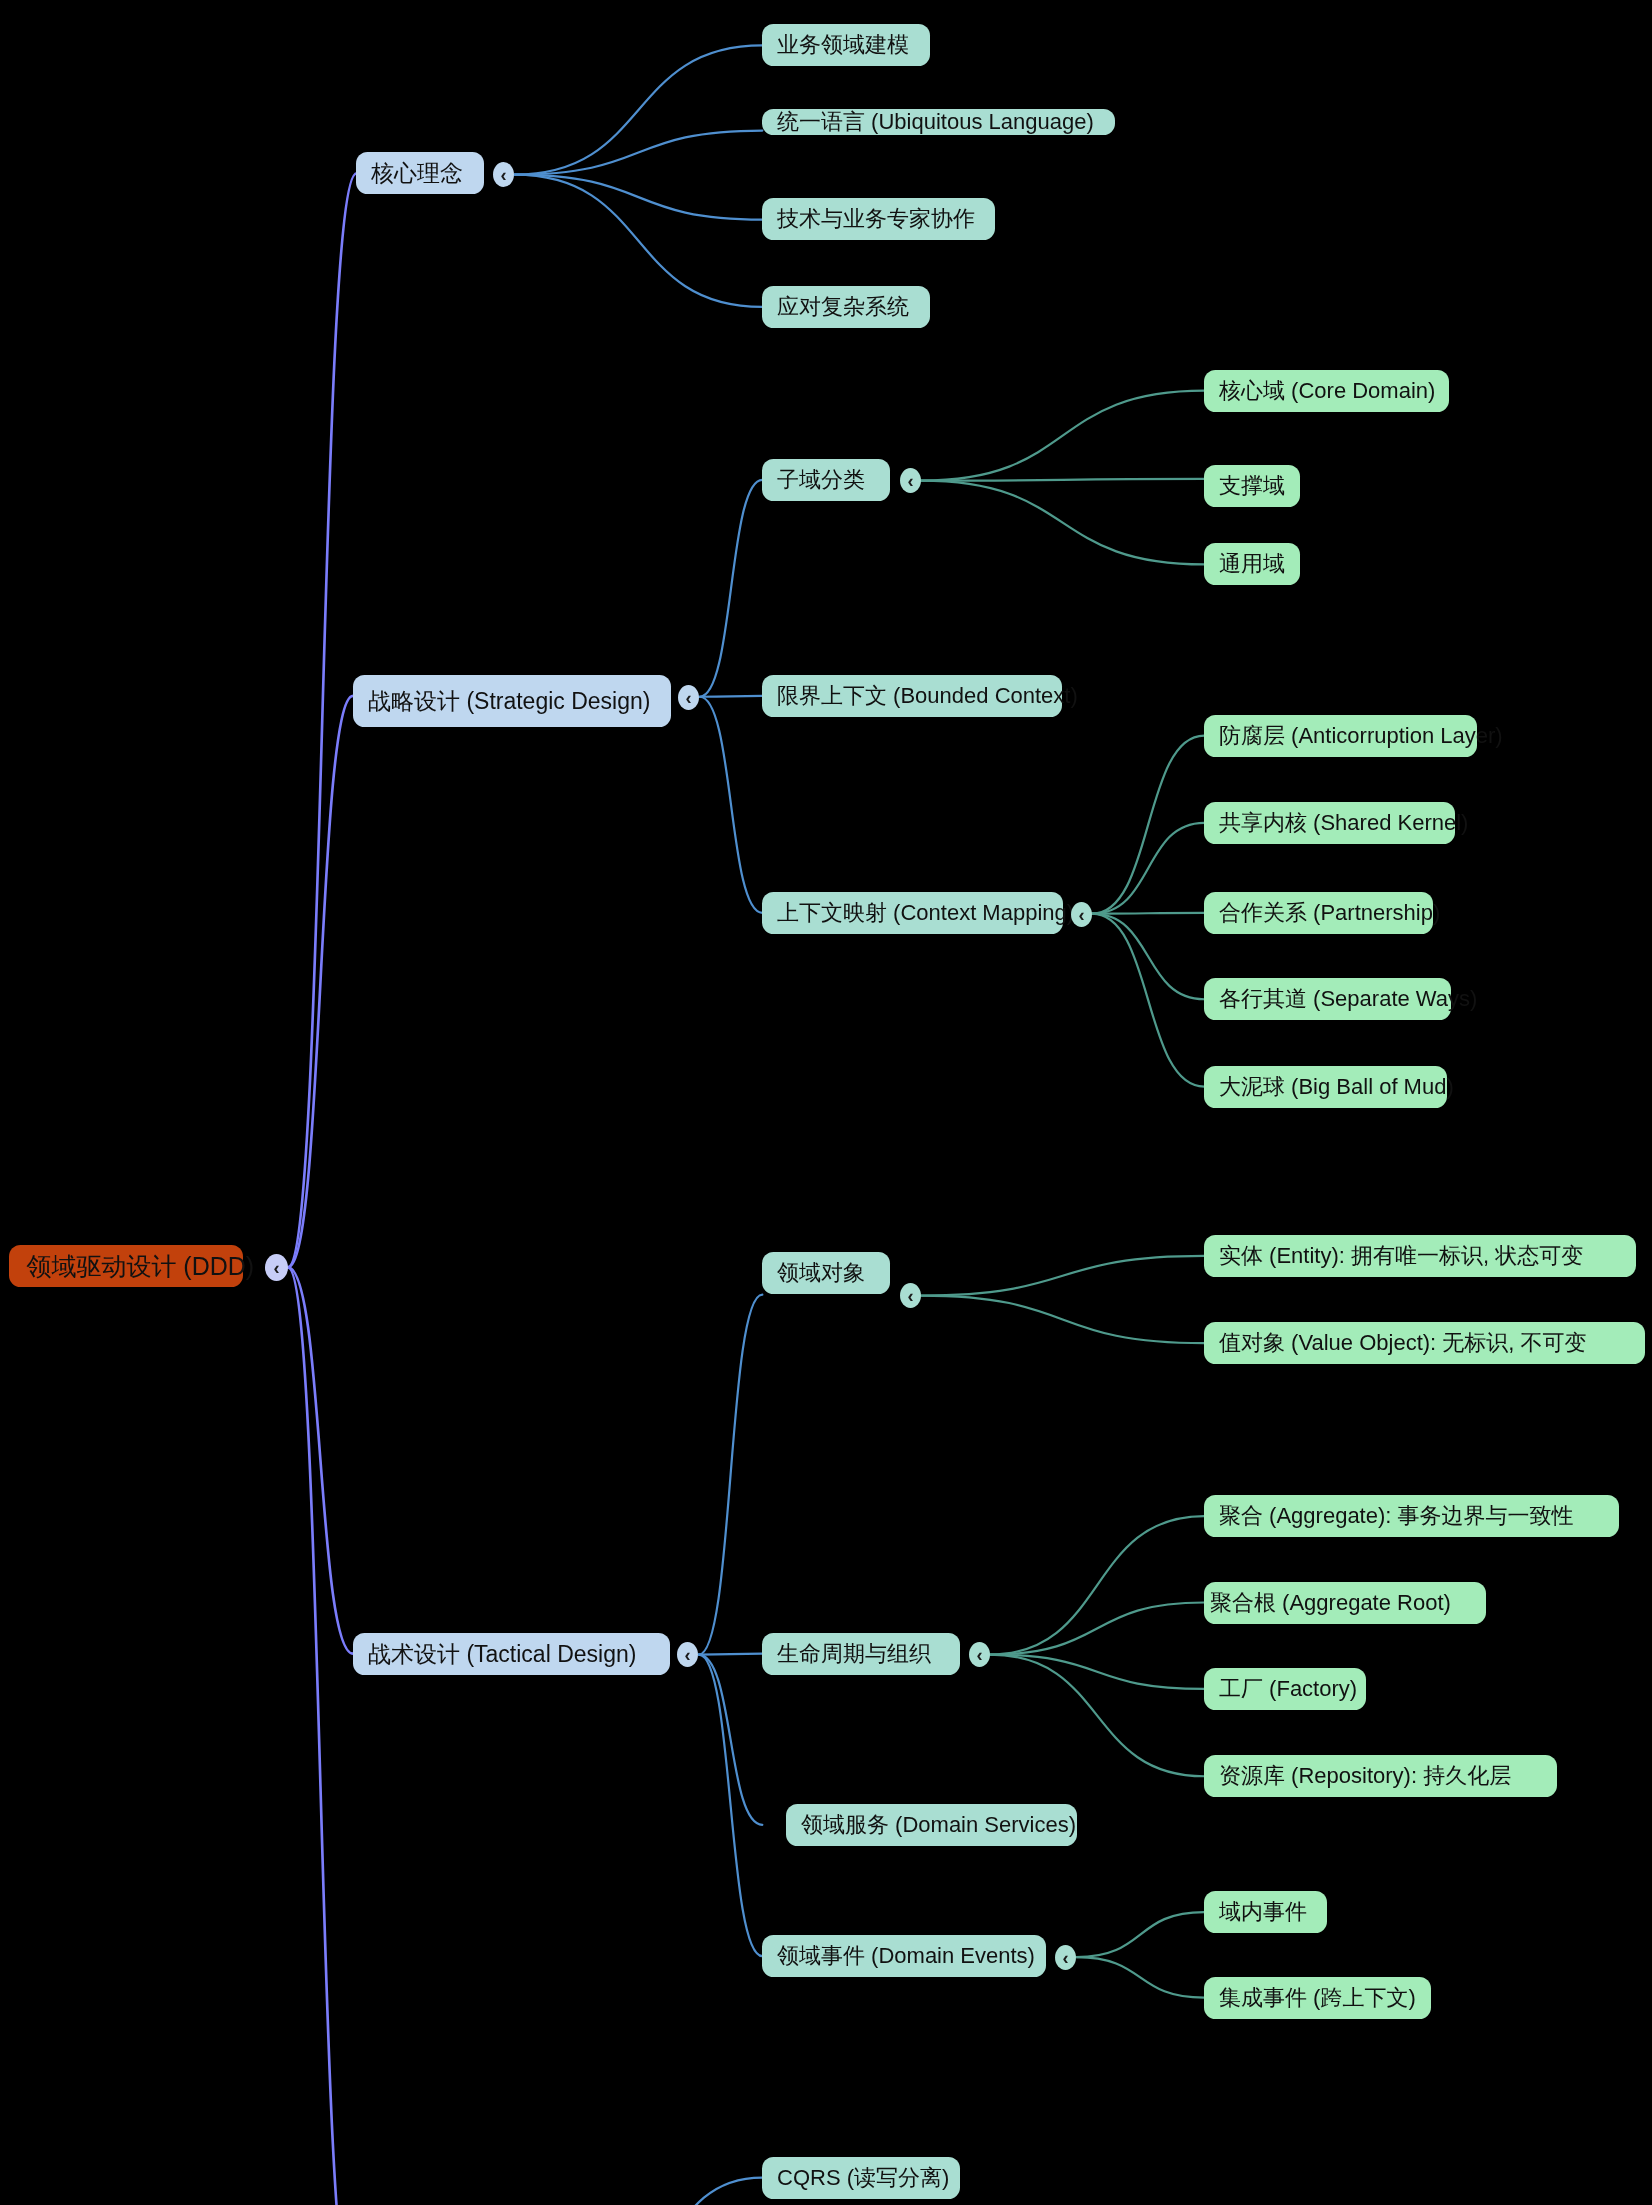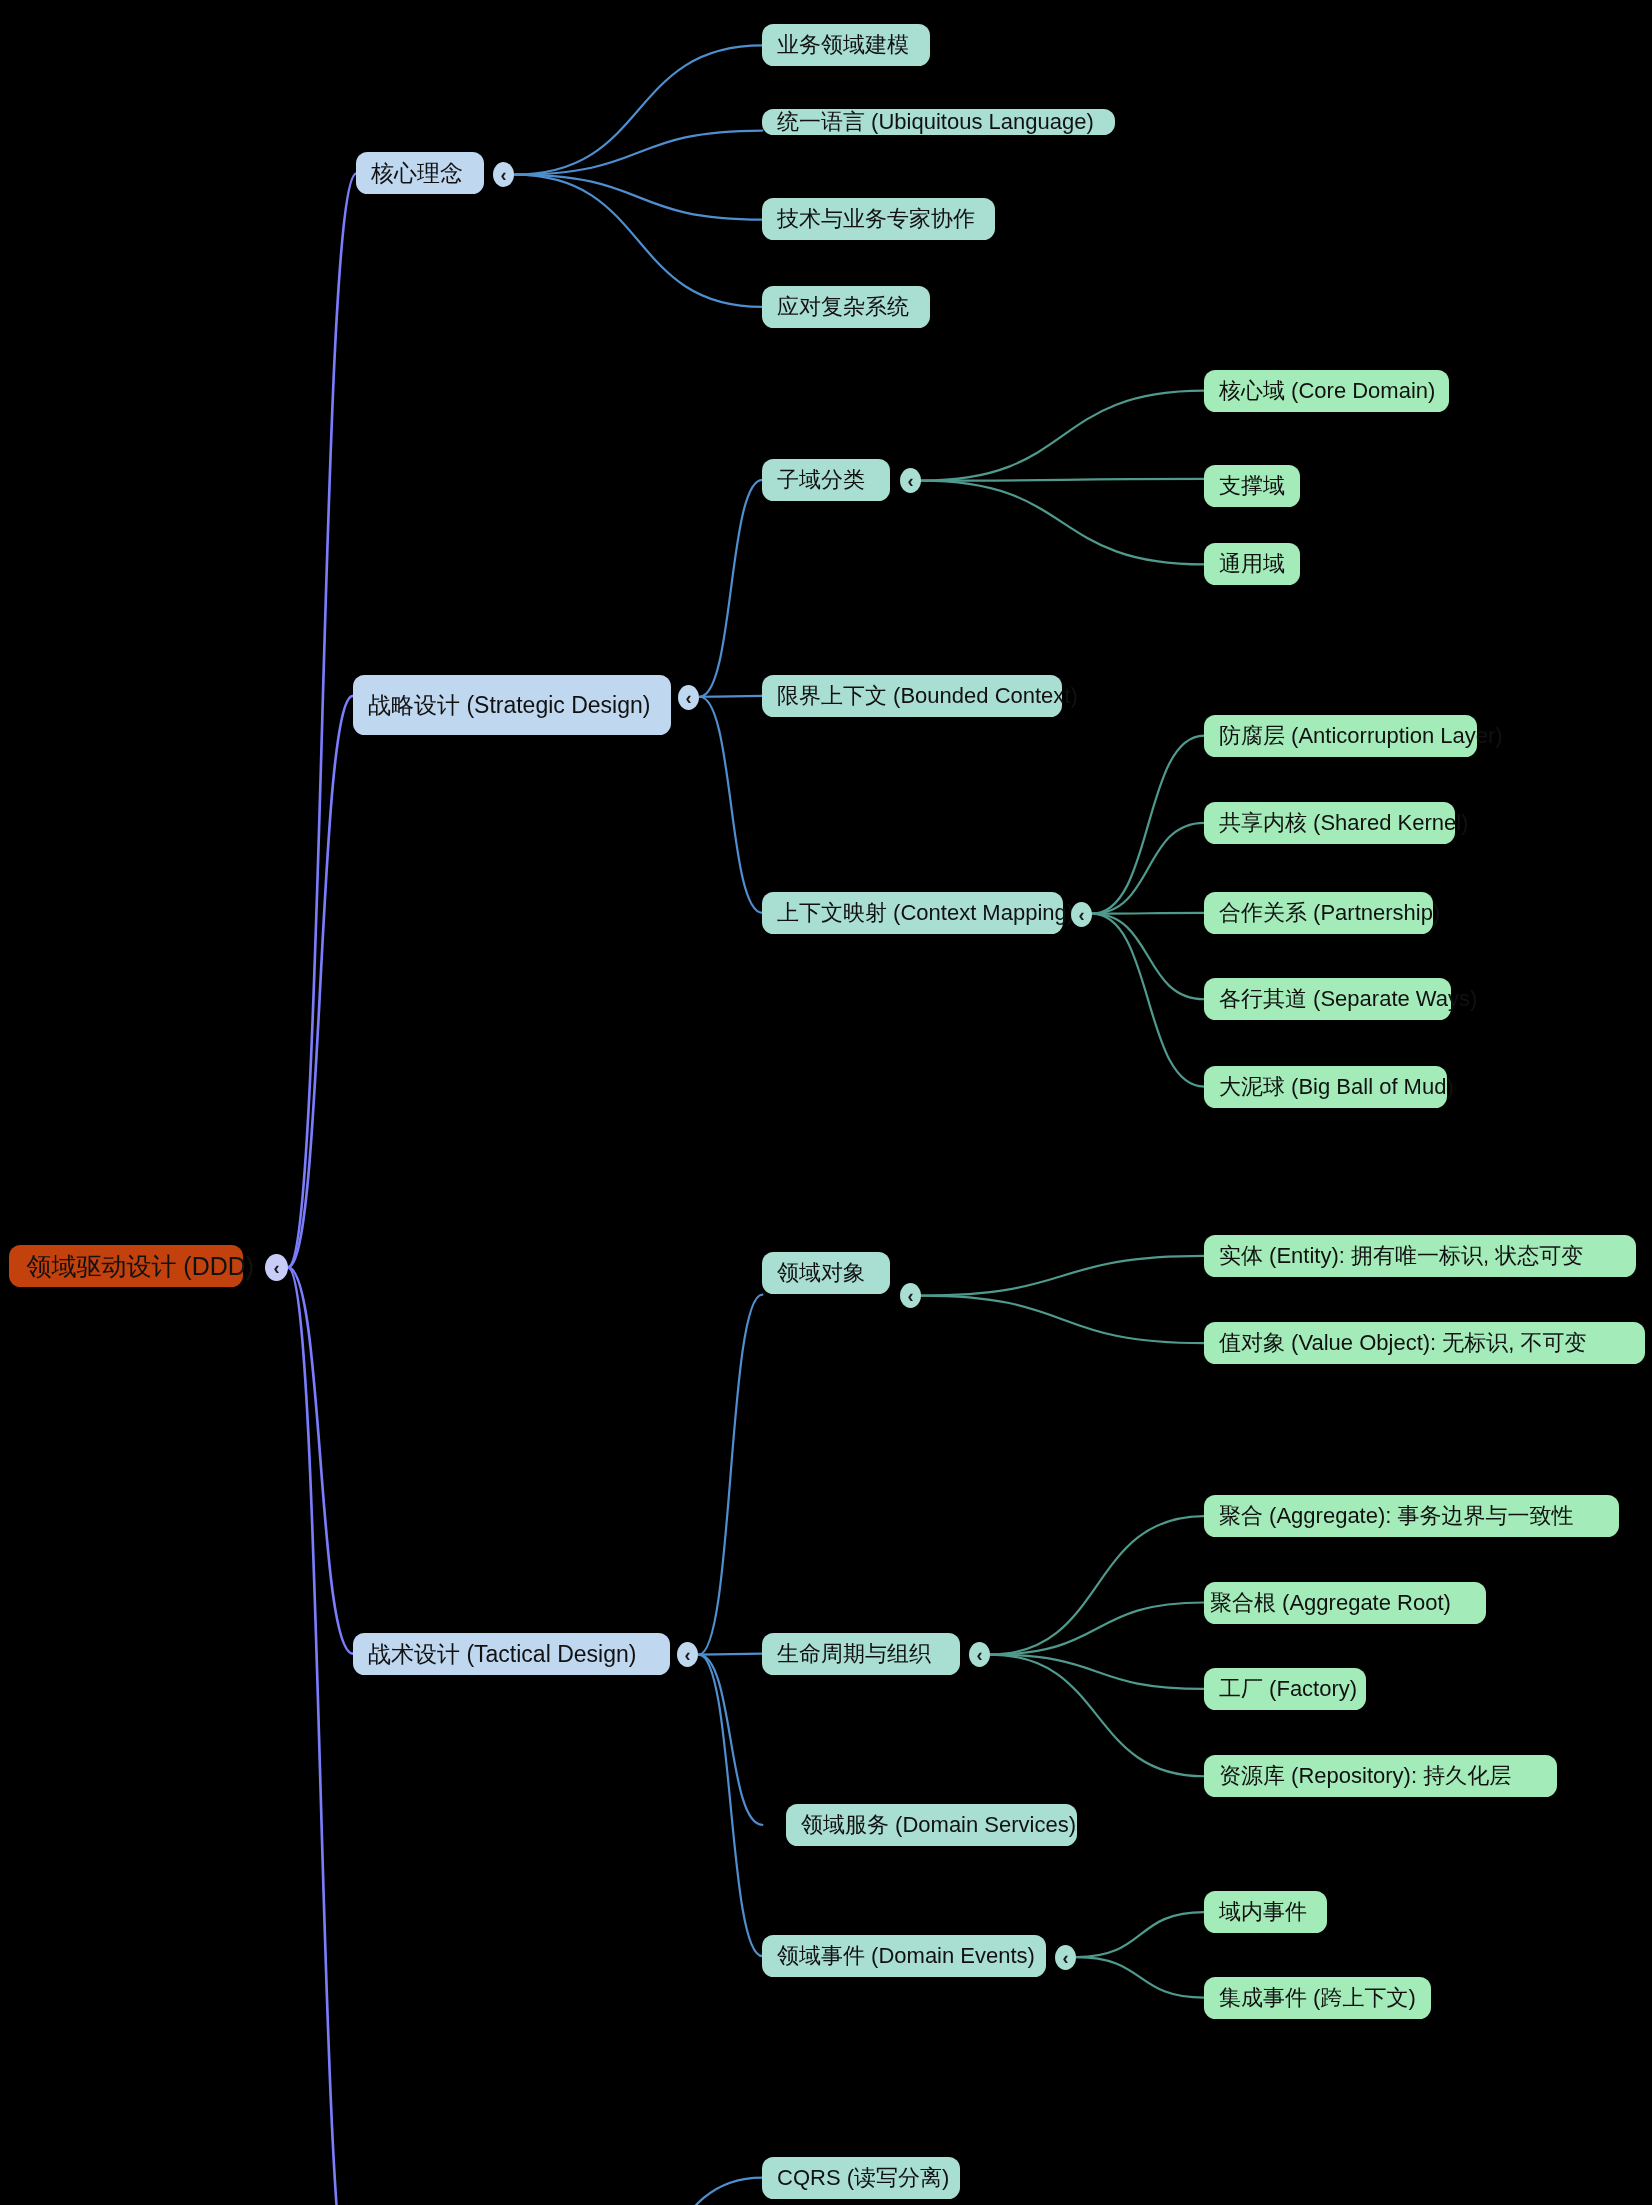--- a/index.html
+++ b/index.html
@@ -74,21 +74,21 @@
     </div>
     <div class="node lvl2" style="left: 762px; top: 109px; width: 353px; height: 26px;">
       <span>统一语言 (Ubiquitous Language)</span>
     </div>
     <div class="node lvl2" style="left: 762px; top: 198px; width: 233px; height: 42px;">
       <span>技术与业务专家协作</span>
     </div>
     <div class="node lvl2" style="left: 762px; top: 286px; width: 168px; height: 42px;">
       <span>应对复杂系统</span>
     </div>
-    <div class="node lvl1" style="left: 353px; top: 675px; width: 318px; height: 60px;">
+    <div class="node lvl1" style="left: 353px; top: 675px; width: 318px; height: 52px;">
       <span>战略设计 (Strategic Design)</span>
     </div>
     <div class="hub hub1" style="left: 678px; top: 685px; width: 21px; height: 25px;">‹</div>
     <div class="node lvl2" style="left: 762px; top: 459px; width: 128px; height: 42px;">
       <span>子域分类</span>
     </div>
     <div class="hub hub2" style="left: 900px; top: 468px; width: 21px; height: 25px;">‹</div>
     <div class="node lvl3" style="left: 1204px; top: 370px; width: 245px; height: 42px;">
       <span>核心域 (Core Domain)</span>
     </div>

